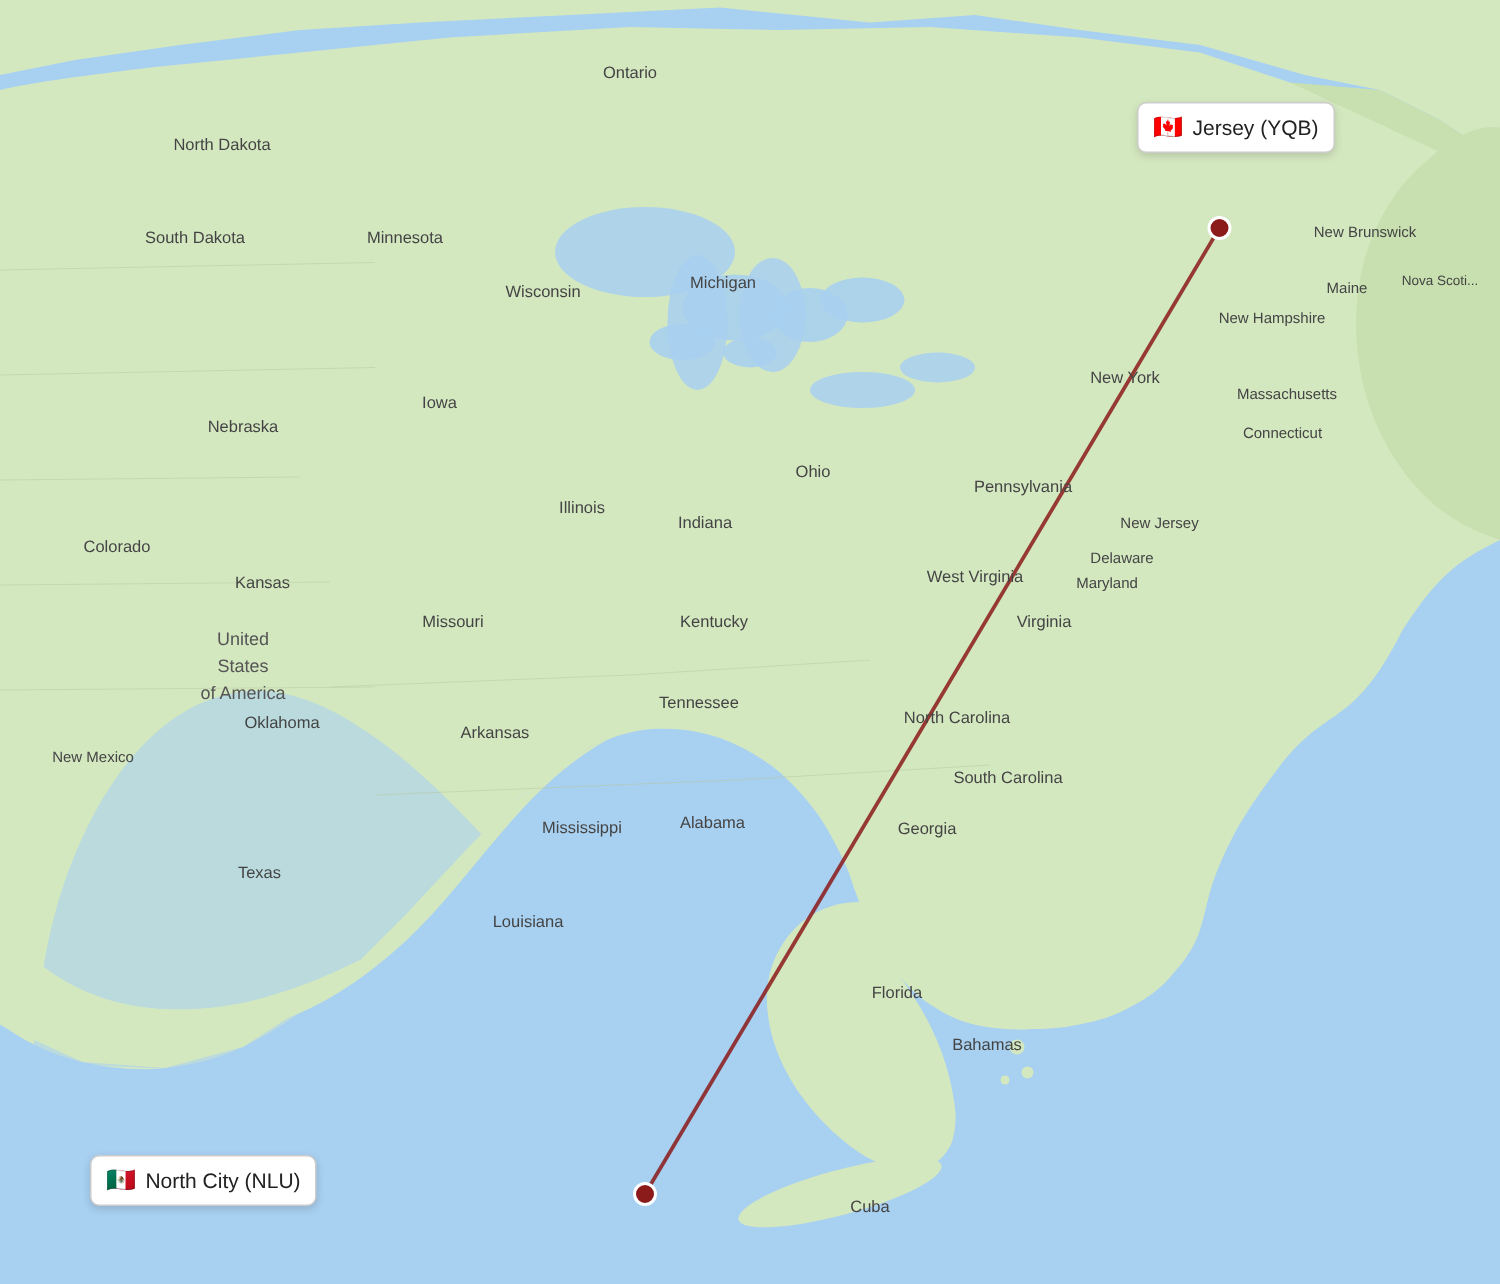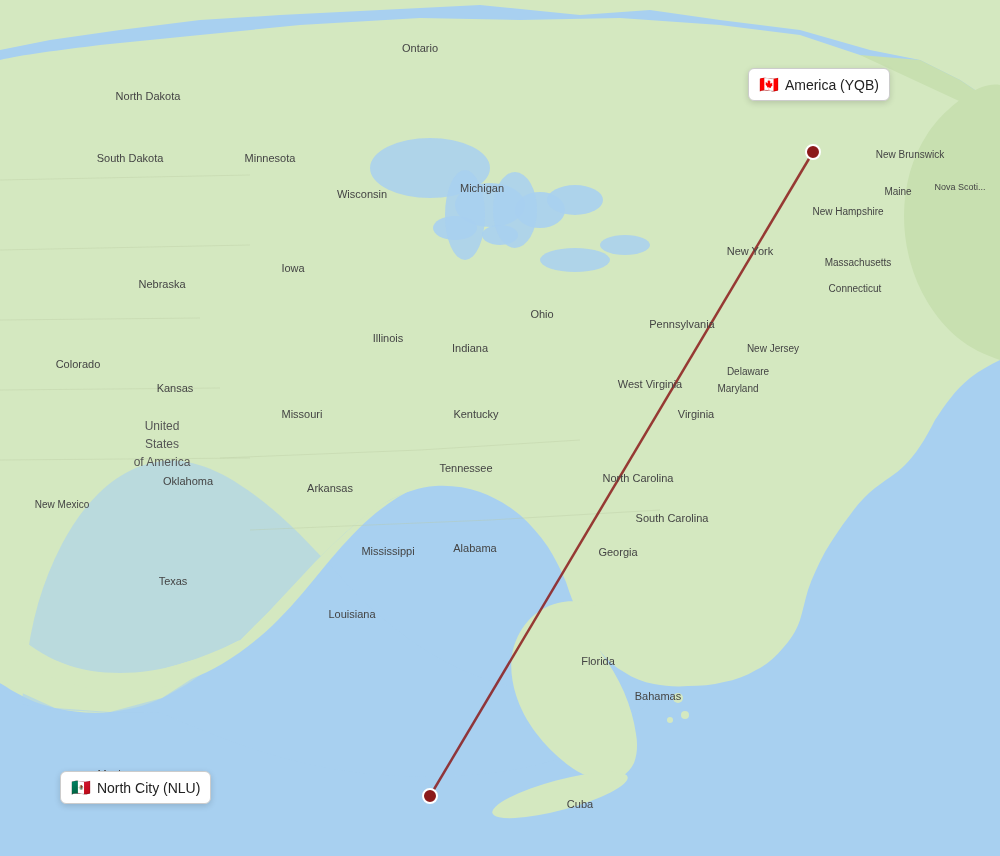--- a/index.html
+++ b/index.html
@@ -208,21 +208,21 @@
     </g>
 
     <circle cx="813" cy="152" r="7" fill="#8b1a1a" stroke="white" stroke-width="2"></circle>
 
     <circle cx="430" cy="796" r="7" fill="#8b1a1a" stroke="white" stroke-width="2"></circle>
 
   </svg>
 
   <div id="tooltip-quebec" class="airport-tooltip">
     <span class="flag">🇨🇦</span>
-    <span>America (YQB)</span>
+    <span>Jersey (YQB)</span>
   </div>
 
   <div id="tooltip-mexico" class="airport-tooltip">
     <span class="flag">🇲🇽</span>
     <span>North City (NLU)</span>
   </div>
 
 </div>
 
 </body></html>

